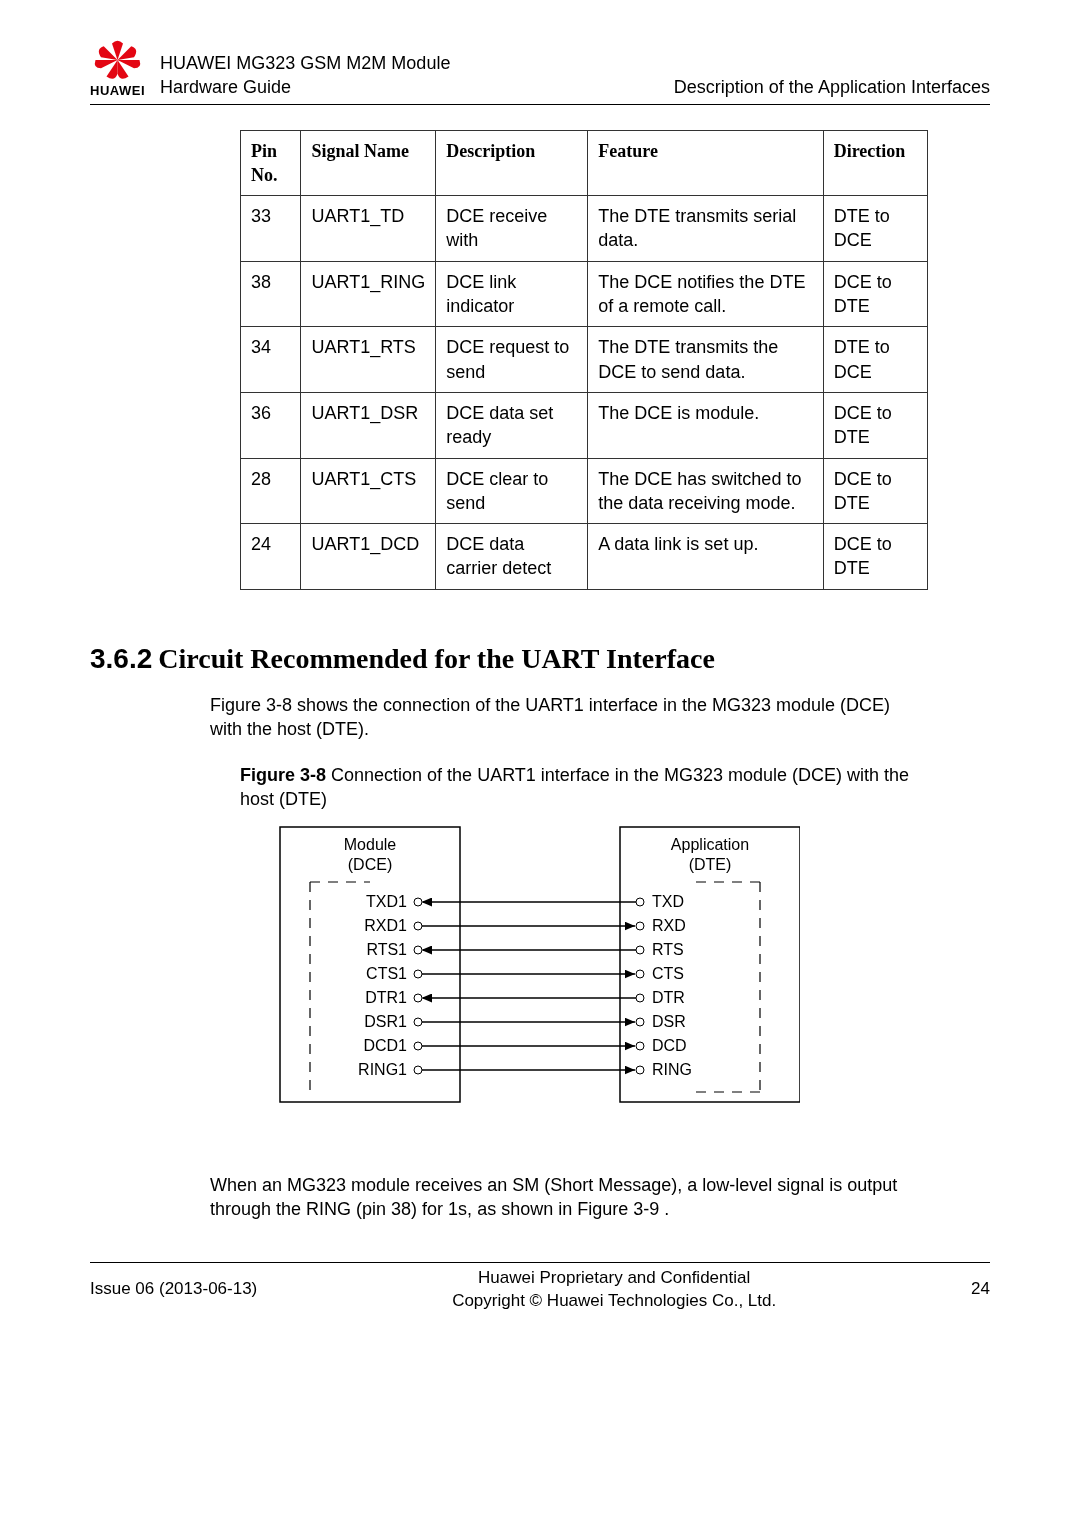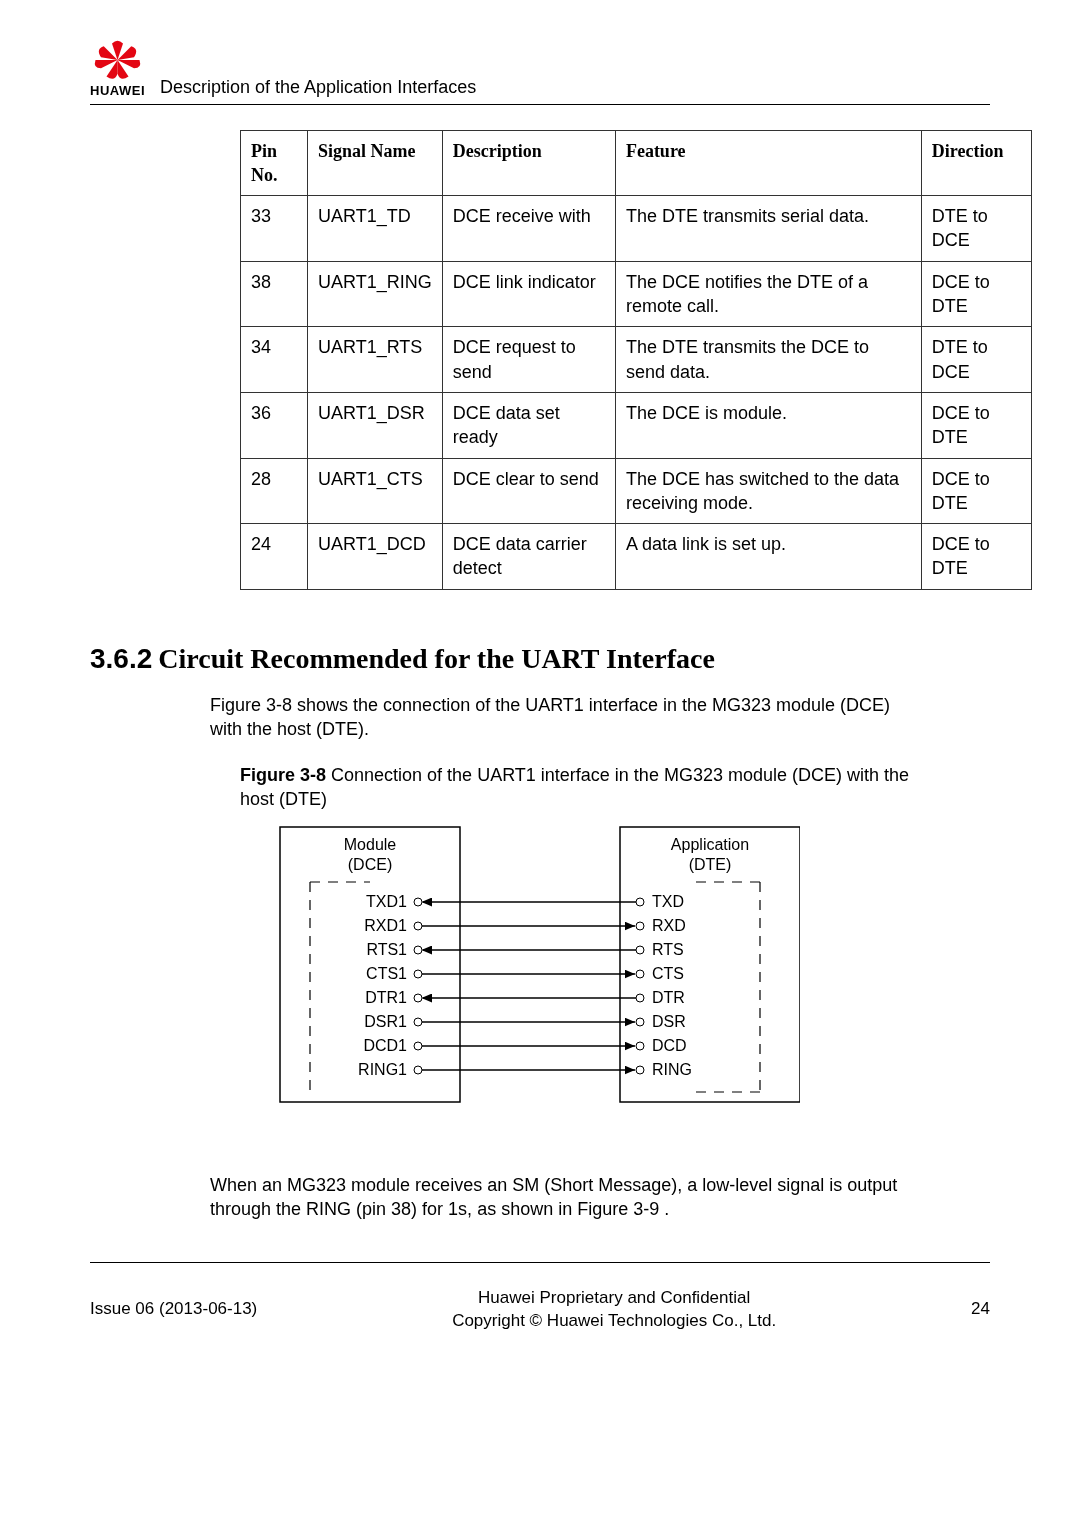--- a/index.html
+++ b/index.html
@@ -24,21 +24,21 @@
   .logo-wrap { display:flex; flex-direction:column; }
   .logo-svg { width: 55px; height: 40px; }
   .logo-text { font-size: 13px; font-weight: bold; letter-spacing:0.5px; margin-top:2px;}
   .header-titles { flex: 1; }
   .header-titles .line1 { font-size: 18px; }
   .header-titles .line2 { font-size: 18px; }
   .header-right { font-size: 18px; align-self:flex-end; }
 
   table.pin-table {
     border-collapse: collapse;
-    width: 792px;
+    width: 688px;
     margin-left: 150px;
     margin-bottom: 50px;
   }
   table.pin-table th, table.pin-table td {
     border: 1px solid #333;
     padding: 8px 10px;
     vertical-align: top;
     text-align: left;
     font-size: 18px;
   }
@@ -70,21 +70,21 @@
   .fig-caption b { font-weight: bold; }
 
   .diagram {
     margin-left: 150px;
     margin-bottom: 45px;
   }
 
   .page-footer-rule {
     border-top: 1.5px solid #000;
     margin-top: 40px;
-    padding-top: 24px;
+    padding-top: 4px;
     display:flex;
     align-items:center;
     justify-content:space-between;
     font-size: 17px;
   }
   .footer-center { text-align:center; flex:1; }
 </style>
 </head>
 <body>
 
@@ -95,20 +95,24 @@
         <path d="M50 35 L40 5 Q50 -5 60 5 Z"></path>
         <path d="M50 35 L75 10 Q90 15 80 30 Z"></path>
         <path d="M50 35 L90 35 Q95 50 80 50 Z"></path>
         <path d="M50 35 L70 65 Q55 75 50 60 Z"></path>
         <path d="M50 35 L30 65 Q45 75 50 60 Z"></path>
         <path d="M50 35 L10 35 Q5 50 20 50 Z"></path>
         <path d="M50 35 L25 10 Q10 15 20 30 Z"></path>
       </g>
     </svg>
     <div class="logo-text">HUAWEI</div>
+  </div>
+  <div class="header-titles">
+    <div class="line1">HUAWEI MG323 GSM M2M Module</div>
+    <div class="line2">Hardware Guide</div>
   </div>
   <div class="header-right">Description of the Application Interfaces</div>
 </div>
 
 <table class="pin-table">
   <thead>
     <tr>
       <th>Pin No.</th>
       <th>Signal Name</th>
       <th>Description</th>

